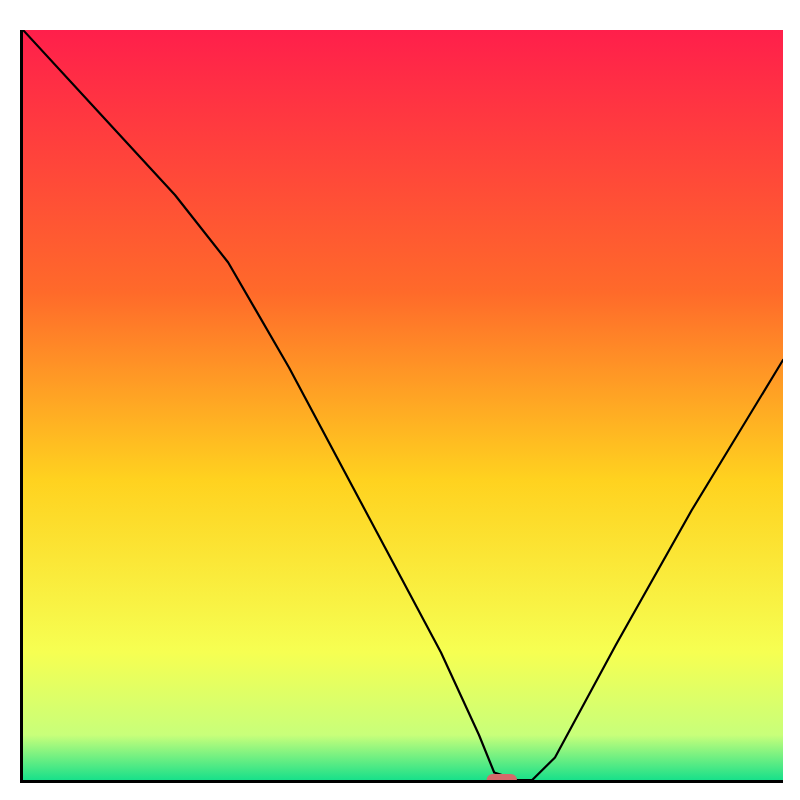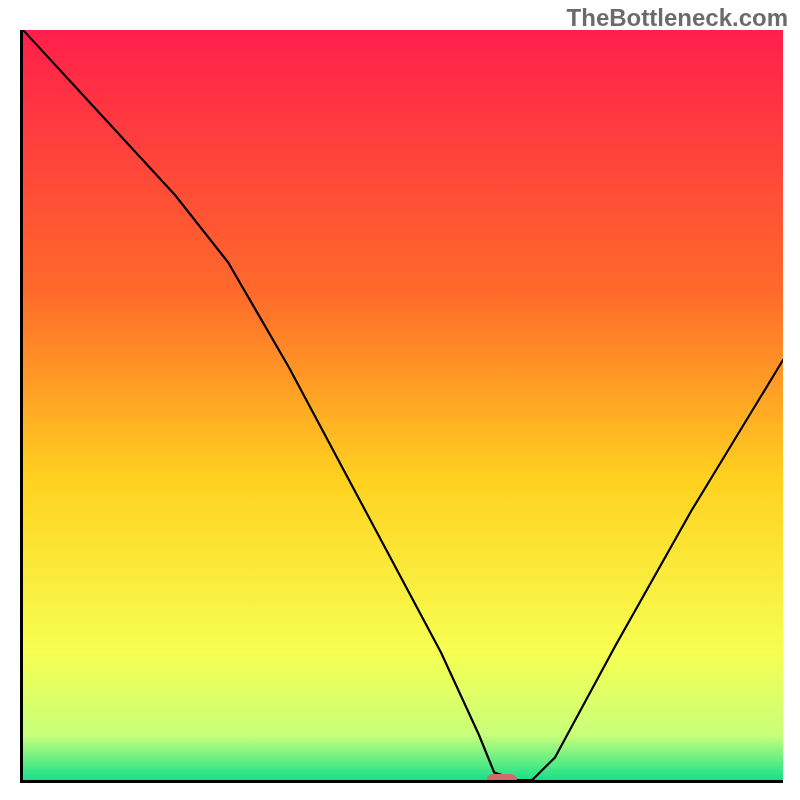--- a/index.html
+++ b/index.html
@@ -44,21 +44,20 @@
   }
   .marker {
     fill: #d46a6a;
     stroke: none;
   }
 </style>
 </head>
 <body>
 
 <div class="wrap">
-  <div class="watermark">TheBottleneck.com</div>
 
   <div class="plot">
     <svg id="chart-svg" viewBox="0 0 760 750" width="760" height="750">
       <defs>
         <linearGradient id="bg-grad" x1="0" y1="0" x2="0" y2="1">
           <stop id="g0" offset="0%" stop-color="#ff1f4b"></stop>
           <stop id="g1" offset="35%" stop-color="#ff6a2a"></stop>
           <stop id="g2" offset="60%" stop-color="#ffd21f"></stop>
           <stop id="g3" offset="83%" stop-color="#f6ff52"></stop>
           <stop id="g4" offset="94%" stop-color="#c8ff7a"></stop>

